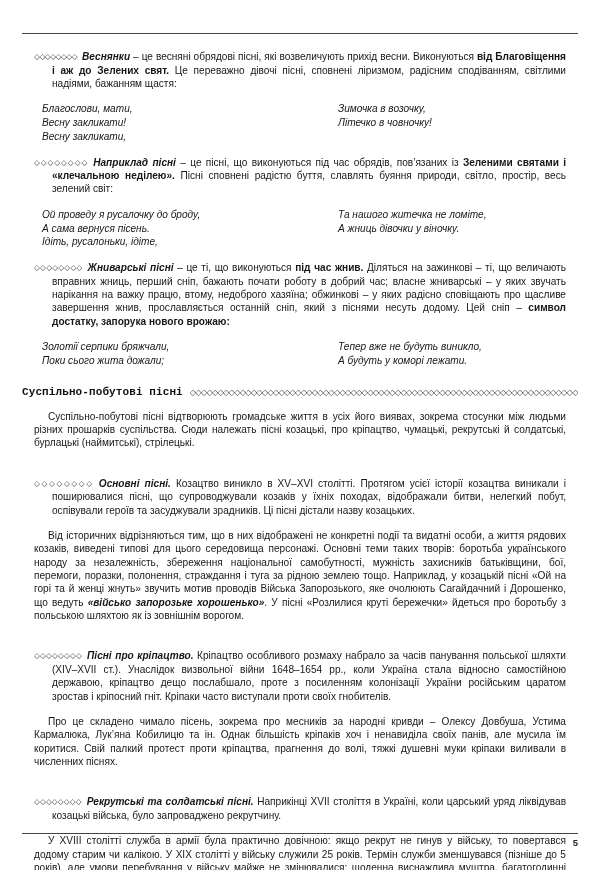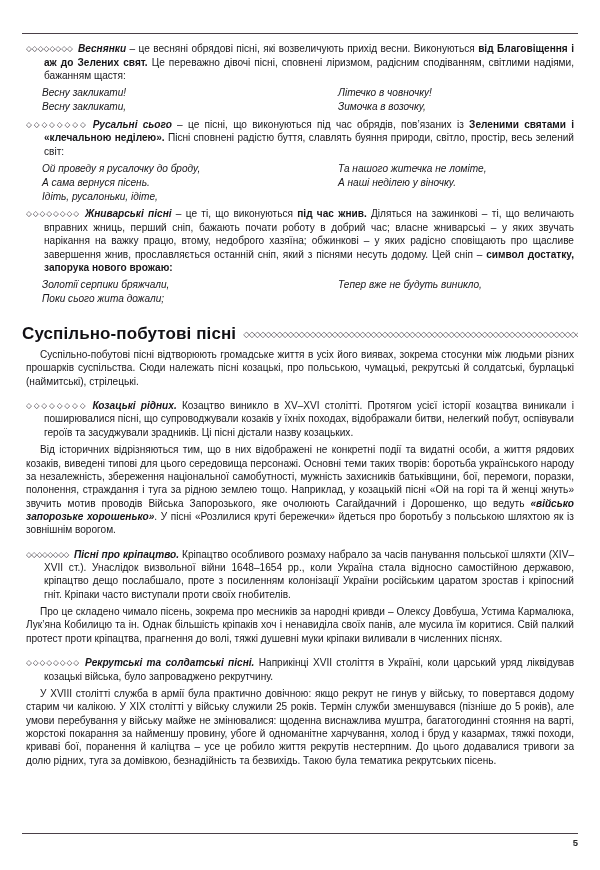--- a/index.html
+++ b/index.html
@@ -54,21 +54,21 @@
     top: 38px;
     width: 556px;
   }
 
   
   .para {
     font-size: 10.1px;
     line-height: 13.35px;
     text-align: justify;
     text-justify: inter-word;
-    margin: 4px;
+    margin: 12px;
     color: #17161a;
     hyphens: manual;
   }
   .para.indent { text-indent: 14px; }
   .para.hang {
     padding-left: 18px;
     text-indent: -18px;
   }
 
   .b { font-weight: bold; }
@@ -99,25 +99,26 @@
   .verse-col.right { width: 256px; padding-left: 16px; box-sizing: border-box; }
   .verse-line { white-space: nowrap; }
 
   
   .section-head {
     display: flex;
     align-items: center;
     margin: 9px 0 1px 0;
   }
   .section-head .title {
-    font-size: 17px;
+    font-size: 11px;
     font-weight: bold;
     color: #111015;
     white-space: nowrap;
     letter-spacing: 0.1px;
+    font-family: Liberation Mono, monospace;
   }
   .section-head .dia-rule {
     flex: 1 1 auto;
     overflow: hidden;
     white-space: nowrap;
     font-size: 8.4px;
     letter-spacing: -0.9px;
     color: #2a242d;
     margin-left: 7px;
     height: 12px;
@@ -136,76 +137,78 @@
   <div class="top-rule"></div>
 
   <div class="content">
 
     <div class="blk">
       <p class="para hang">
         <span class="dia-lead">◇◇◇◇◇◇◇◇</span><span class="bi">Веснянки</span><span> – це весняні обрядові пісні, які возвеличують прихід весни. Виконуються </span><span class="b">від Благовіщення і аж до Зелених свят.</span><span> Це переважно дівочі пісні, сповнені ліризмом, радісним сподіванням, світлими надіями, бажанням щастя:</span>
       </p>
       <div class="verse">
         <div class="verse-col left">
+          <div class="verse-line">Благослови, мати,</div>
           <div class="verse-line">Весну закликати!</div>
           <div class="verse-line">Весну закликати,</div>
         </div>
         <div class="verse-col right">
+          <div class="verse-line">Зимочка в возочку,</div>
           <div class="verse-line">Літечко в човночку!</div>
-          <div class="verse-line">Зимочка в возочку,</div>
         </div>
       </div>
     </div>
 
     <div class="blk">
       <p class="para hang">
-        <span class="dia-lead">◇◇◇◇◇◇◇◇</span><span class="bi">Русальні сього</span><span> – це пісні, що виконуються під час обрядів, пов’язаних із </span><span class="b">Зеленими святами і «клечальною неділею».</span><span> Пісні сповнені радістю буття, славлять буяння природи, світло, простір, весь зелений світ:</span>
+        <span class="dia-lead">◇◇◇◇◇◇◇◇</span><span class="bi">Наприклад пісні</span><span> – це пісні, що виконуються під час обрядів, пов’язаних із </span><span class="b">Зеленими святами і «клечальною неділею».</span><span> Пісні сповнені радістю буття, славлять буяння природи, світло, простір, весь зелений світ:</span>
       </p>
       <div class="verse">
         <div class="verse-col left">
           <div class="verse-line">Ой проведу я русалочку до броду,</div>
           <div class="verse-line">А сама вернуся пісень.</div>
           <div class="verse-line">Ідіть, русалоньки, ідіте,</div>
         </div>
         <div class="verse-col right">
           <div class="verse-line">Та нашого житечка не ломіте,</div>
-          <div class="verse-line">А наші неділею у віночку.</div>
+          <div class="verse-line">А жниць дівочки у віночку.</div>
         </div>
       </div>
     </div>
 
     <div class="blk">
       <p class="para hang">
         <span class="dia-lead">◇◇◇◇◇◇◇◇</span><span class="bi">Жниварські пісні</span><span> – це ті, що виконуються </span><span class="b">під час жнив.</span><span> Діляться на зажинкові – ті, що величають вправних жниць, перший сніп, бажають почати роботу в добрий час; власне жниварські – у яких звучать нарікання на важку працю, втому, недоброго хазяїна; обжинкові – у яких радісно сповіщають про щасливе завершення жнив, прославляється останній сніп, який з піснями несуть додому. Цей сніп – </span><span class="b">символ достатку, запорука нового врожаю:</span>
       </p>
       <div class="verse">
         <div class="verse-col left">
           <div class="verse-line">Золотії серпики бряжчали,</div>
           <div class="verse-line">Поки сього жита дожали;</div>
         </div>
         <div class="verse-col right">
           <div class="verse-line">Тепер вже не будуть виникло,</div>
+          <div class="verse-line">А будуть у коморі лежати.</div>
         </div>
       </div>
     </div>
 
     <div class="sp7"></div>
 
     <div class="section-head">
       <span class="title">Суспільно-побутові пісні</span>
       <span class="dia-rule">◇◇◇◇◇◇◇◇◇◇◇◇◇◇◇◇◇◇◇◇◇◇◇◇◇◇◇◇◇◇◇◇◇◇◇◇◇◇◇◇◇◇◇◇◇◇◇◇◇◇◇◇◇◇◇◇◇◇◇◇◇◇◇◇◇◇◇◇◇◇◇◇◇◇◇◇◇◇</span>
     </div>
 
-    <p class="para indent">Суспільно-побутові пісні відтворюють громадське життя в усіх його виявах, зокрема стосунки між людьми різних прошарків суспільства. Сюди належать пісні козацькі, про польською, чумацькі, рекрутські й солдатські, бурлацькі (наймитські), стрілецькі.</p>
+    <p class="para indent">Суспільно-побутові пісні відтворюють громадське життя в усіх його виявах, зокрема стосунки між людьми різних прошарків суспільства. Сюди належать пісні козацькі, про кріпацтво, чумацькі, рекрутські й солдатські, бурлацькі (наймитські), стрілецькі.</p>
 
     <div class="sp3"></div>
 
     <div class="blk">
       <p class="para hang">
-        <span class="dia-lead">◇◇◇◇◇◇◇◇</span><span class="bi">Козацькі рідних.</span><span> Козацтво виникло в XV–XVI столітті. Протягом усієї історії козацтва виникали і поширювалися пісні, що супроводжували козаків у їхніх походах, відображали битви, нелегкий побут, оспівували героїв та засуджували зрадників. Ці пісні дістали назву козацьких.</span>
+        <span class="dia-lead">◇◇◇◇◇◇◇◇</span><span class="bi">Основні пісні.</span><span> Козацтво виникло в XV–XVI столітті. Протягом усієї історії козацтва виникали і поширювалися пісні, що супроводжували козаків у їхніх походах, відображали битви, нелегкий побут, оспівували героїв та засуджували зрадників. Ці пісні дістали назву козацьких.</span>
       </p>
       <p class="para indent">
         <span>Від історичних відрізняються тим, що в них відображені не конкретні події та видатні особи, а життя рядових козаків, виведені типові для цього середовища персонажі. Основні теми таких творів: боротьба українського народу за незалежність, збереження національної самобутності, мужність захисників батьківщини, бої, перемоги, поразки, полонення, страждання і туга за рідною землею тощо. Наприклад, у козацькій пісні «Ой на горі та й женці жнуть» звучить мотив проводів Війська Запорозького, яке очолюють Сагайдачний і Дорошенко, що ведуть </span><span class="bi">«військо запорозьке хорошенько»</span><span>. У пісні «Розлилися круті бережечки» йдеться про боротьбу з польською шляхтою як із зовнішнім ворогом.</span>
       </p>
     </div>
 
     <div class="sp3"></div>
 
     <div class="blk">
       <p class="para hang">

